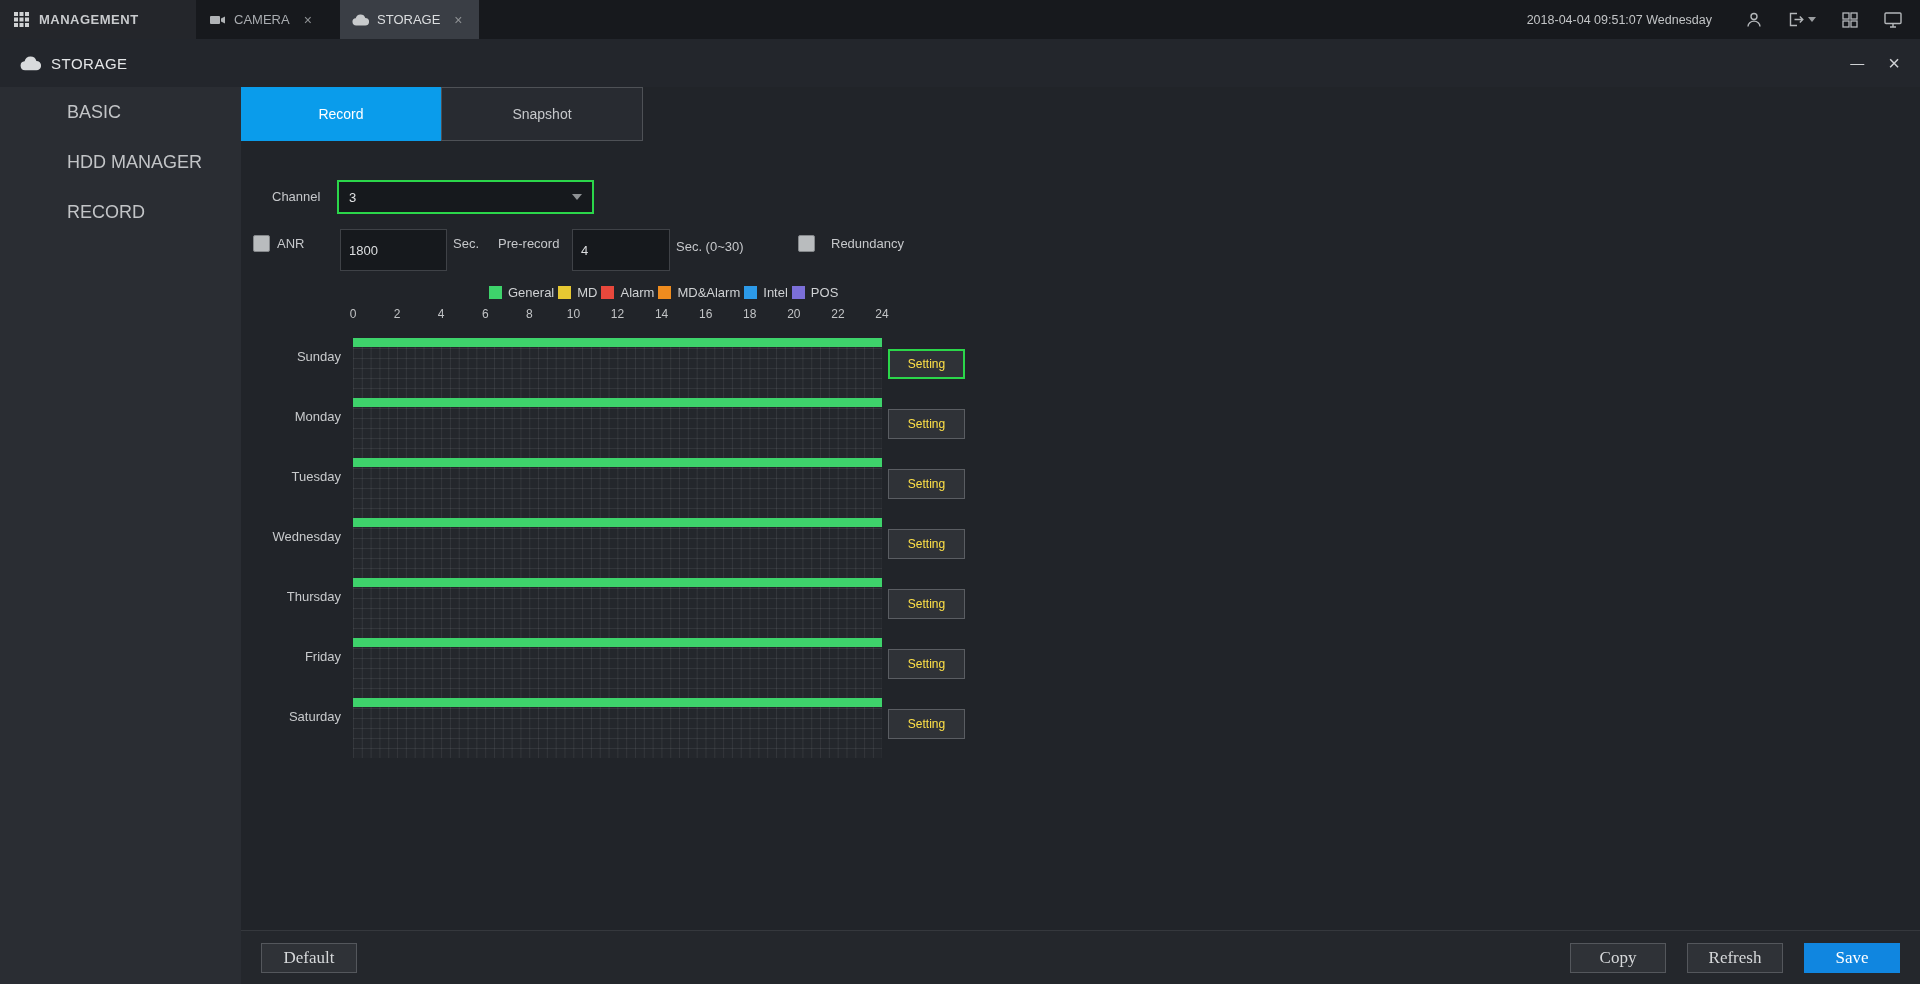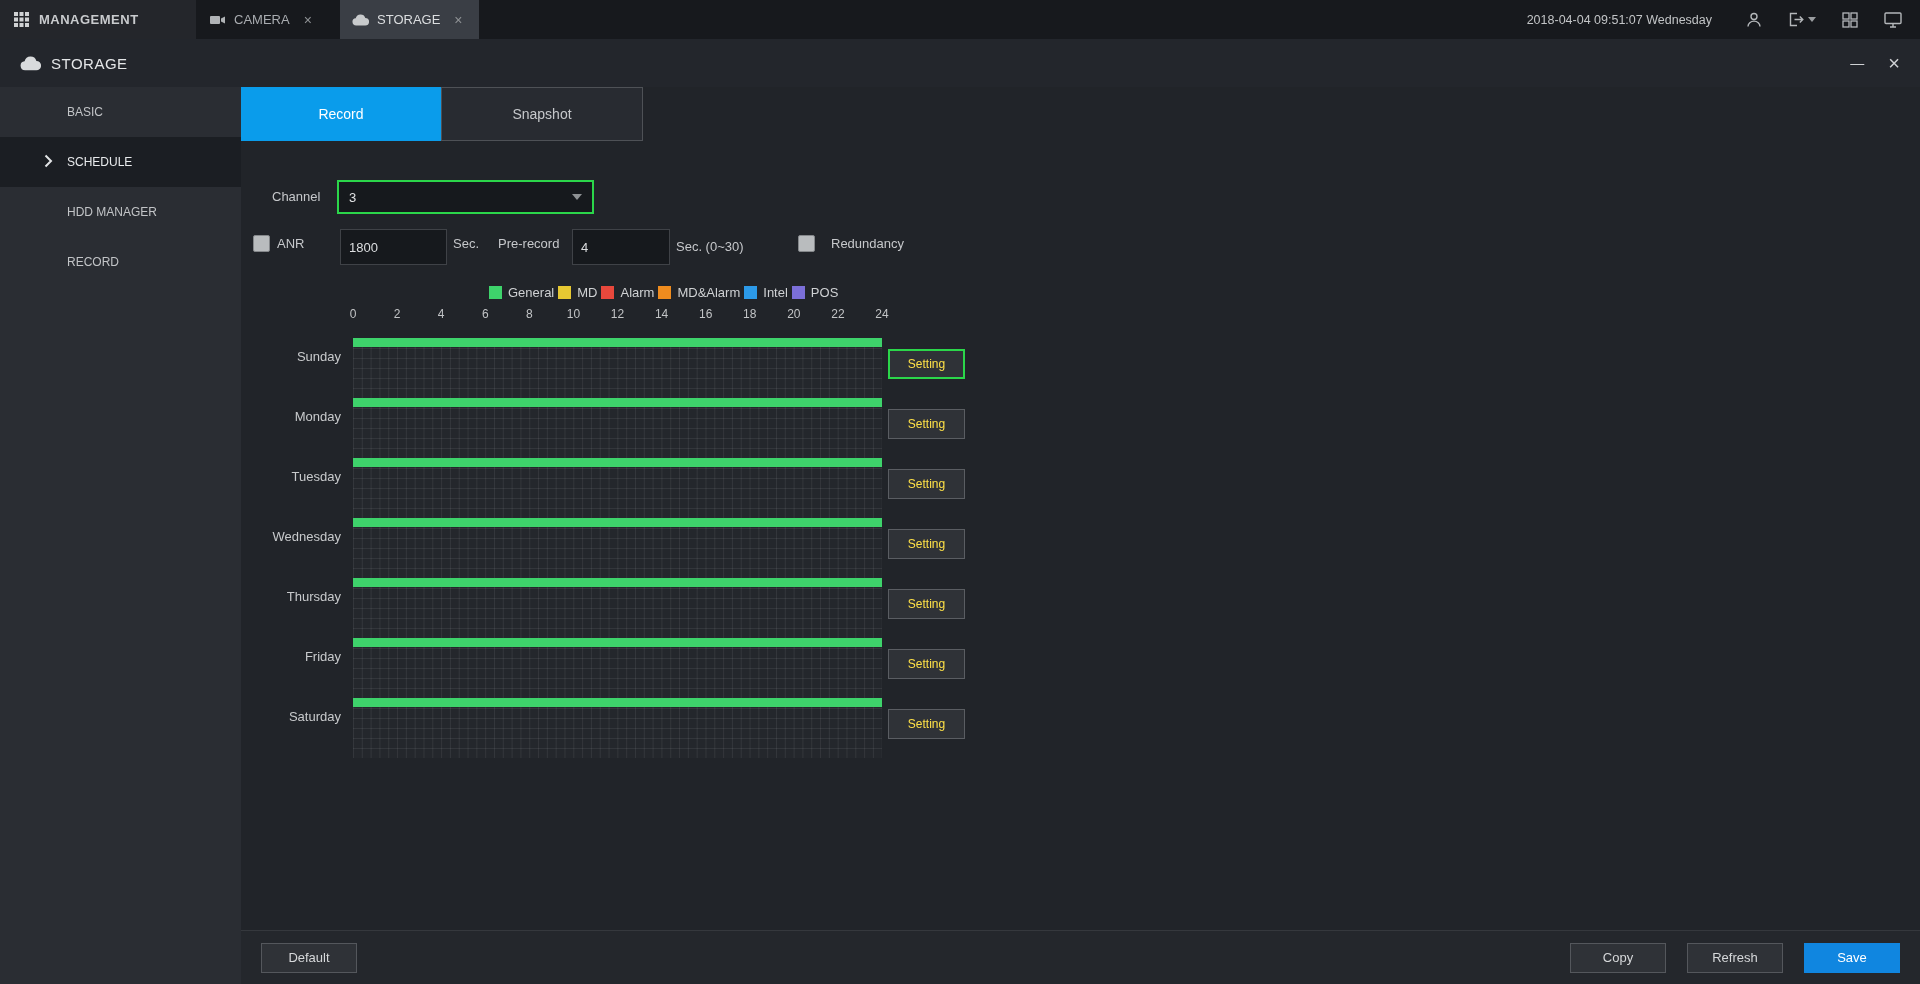--- a/index.html
+++ b/index.html
@@ -18,37 +18,37 @@
   .caret-dn { width:0; height:0; border-left:4px solid transparent; border-right:4px solid transparent; border-top:5px solid #9a9da0; margin-left:3px; }
 
   
   .titlebar { position:absolute; left:0; top:39px; width:1920px; height:48px; background:#23262c; display:flex; align-items:center; padding:0 20px; }
   .titlebar .wtitle { color:#e4e6e8; font-size:15px; margin-left:10px; letter-spacing:.5px; }
   .win-ctrl { margin-left:auto; display:flex; align-items:center; gap:24px; }
   .win-ctrl span { color:#cfd1d4; font-size:17px; cursor:pointer; line-height:1; }
 
   
   .sidebar { position:absolute; left:0; top:87px; width:241px; height:897px; background:#2a2d33; }
-  .side-item { height:50px; display:flex; align-items:center; padding-left:67px; color:#c2c4c7; font-size:12px; position:relative; cursor:pointer; }
+  .side-item { height:50px; display:flex; align-items:center; padding-left:67px; color:#c2c4c7; font-size:18px; position:relative; cursor:pointer; }
   .side-item.active { background:#1b1e23; color:#e8eaec; }
   .side-item.active .chev { position:absolute; left:44px; top:17px; }
 
   
   .content { position:absolute; left:241px; top:87px; width:1679px; height:897px; background:#212429; }
 
   .tab-record { position:absolute; left:0; top:0; width:200px; height:54px; background:#0a9ceb; color:#fff; font-size:14px; display:flex; align-items:center; justify-content:center; cursor:pointer; }
   .tab-snapshot { position:absolute; left:200px; top:0; width:202px; height:54px; background:#282b31; border:1px solid #4e5156; color:#c6c8cb; font-size:14px; display:flex; align-items:center; justify-content:center; cursor:pointer; }
 
   .lbl { position:absolute; color:#c6c8cb; font-size:13px; line-height:16px; }
 
   .dropdown { position:absolute; left:96px; top:93px; width:257px; height:34px; background:#16191d; border:2px solid #2bd64a; display:flex; align-items:center; padding:0 10px; color:#e0e2e4; font-size:13px; cursor:pointer; }
   .dropdown .dd-caret { position:absolute; right:10px; width:0; height:0; border-left:5px solid transparent; border-right:5px solid transparent; border-top:6px solid #8e9194; }
 
   .chk { position:absolute; width:17px; height:17px; background:#b9bcbe; border:1px solid #84878a; border-radius:2px; cursor:pointer; }
-  .txt-input { position:absolute; height:36px; background:#16191d; border:1px solid #3f4247; color:#dcdee0; font-size:13px; padding:0 8px; font-family:"Liberation Sans", sans-serif; }
+  .txt-input { position:absolute; height:42px; background:#16191d; border:1px solid #3f4247; color:#dcdee0; font-size:13px; padding:0 8px; font-family:"Liberation Sans", sans-serif; }
 
   
   .legend { position:absolute; left:248px; top:198px; display:flex; align-items:center; gap:4px; }
   .leg-item { display:flex; align-items:center; gap:6px; }
   .leg-sq { width:13px; height:13px; }
   .leg-lb { color:#cfd1d3; font-size:13px; }
 
   
   .hours { position:absolute; left:112px; top:220px; width:529px; height:16px; }
   .hours .h { position:absolute; transform:translateX(-50%); color:#c2c4c6; font-size:12px; }
@@ -61,21 +61,21 @@
     background-image:
       linear-gradient(to right, rgba(255,255,255,0.07) 1px, transparent 1px),
       linear-gradient(to bottom, rgba(255,255,255,0.07) 1px, transparent 1px);
     background-size: calc(100%/60) 10px; cursor:pointer; }
   .day-bar { position:absolute; left:0; top:0; width:100%; height:9px; }
   .setting-btn { position:absolute; left:647px; top:11px; width:77px; height:30px; background:#2f3237; border:1px solid #5a5d62; color:#fde047; font-size:12px; cursor:pointer; font-family:"Liberation Sans", sans-serif; }
   .setting-btn.hl { border:2px solid #2bd64a; }
 
   
   .footer { position:absolute; left:0; bottom:0; width:100%; height:54px; background:#24272c; border-top:1px solid #35383d; display:flex; align-items:center; }
-  .f-btn { width:96px; height:30px; background:#2f3237; border:1px solid #54575c; color:#d6d8da; font-size:13px; cursor:pointer; font-family:Liberation Sans, sans-serif; }
+  .f-btn { width:96px; height:30px; background:#2f3237; border:1px solid #54575c; color:#d6d8da; font-size:17px; cursor:pointer; font-family:Liberation Serif, serif; }
   .f-default { margin-left:20px; }
   .f-right { margin-left:auto; display:flex; gap:21px; margin-right:20px; }
   .f-save { border:none; color:#fff; }
 
   svg { display:block; }
 </style>
 </head>
 <body>
 
 <div class="topbar">
@@ -163,28 +163,20 @@
   <span class="win-ctrl">
     <span style="font-size:14px;">—</span>
     <span style="font-size:20px;">×</span>
   </span>
 </div>
 
 <div class="sidebar">
   <div class="side-item">
     <span>BASIC</span>
   </div>
-  <div class="side-item active">
-    <span class="chev">
-      <svg width="9" height="14" viewBox="0 0 9 14">
-          <polyline points="1.5,1.5 7,7 1.5,12.5" fill="none" stroke="#e2e4e6" stroke-width="2"></polyline>
-        </svg>
-    </span>
-    <span>SCHEDULE</span>
-  </div>
   <div class="side-item">
     <span>HDD MANAGER</span>
   </div>
   <div class="side-item">
     <span>RECORD</span>
   </div>
 </div>
 
 <div class="content">
 

